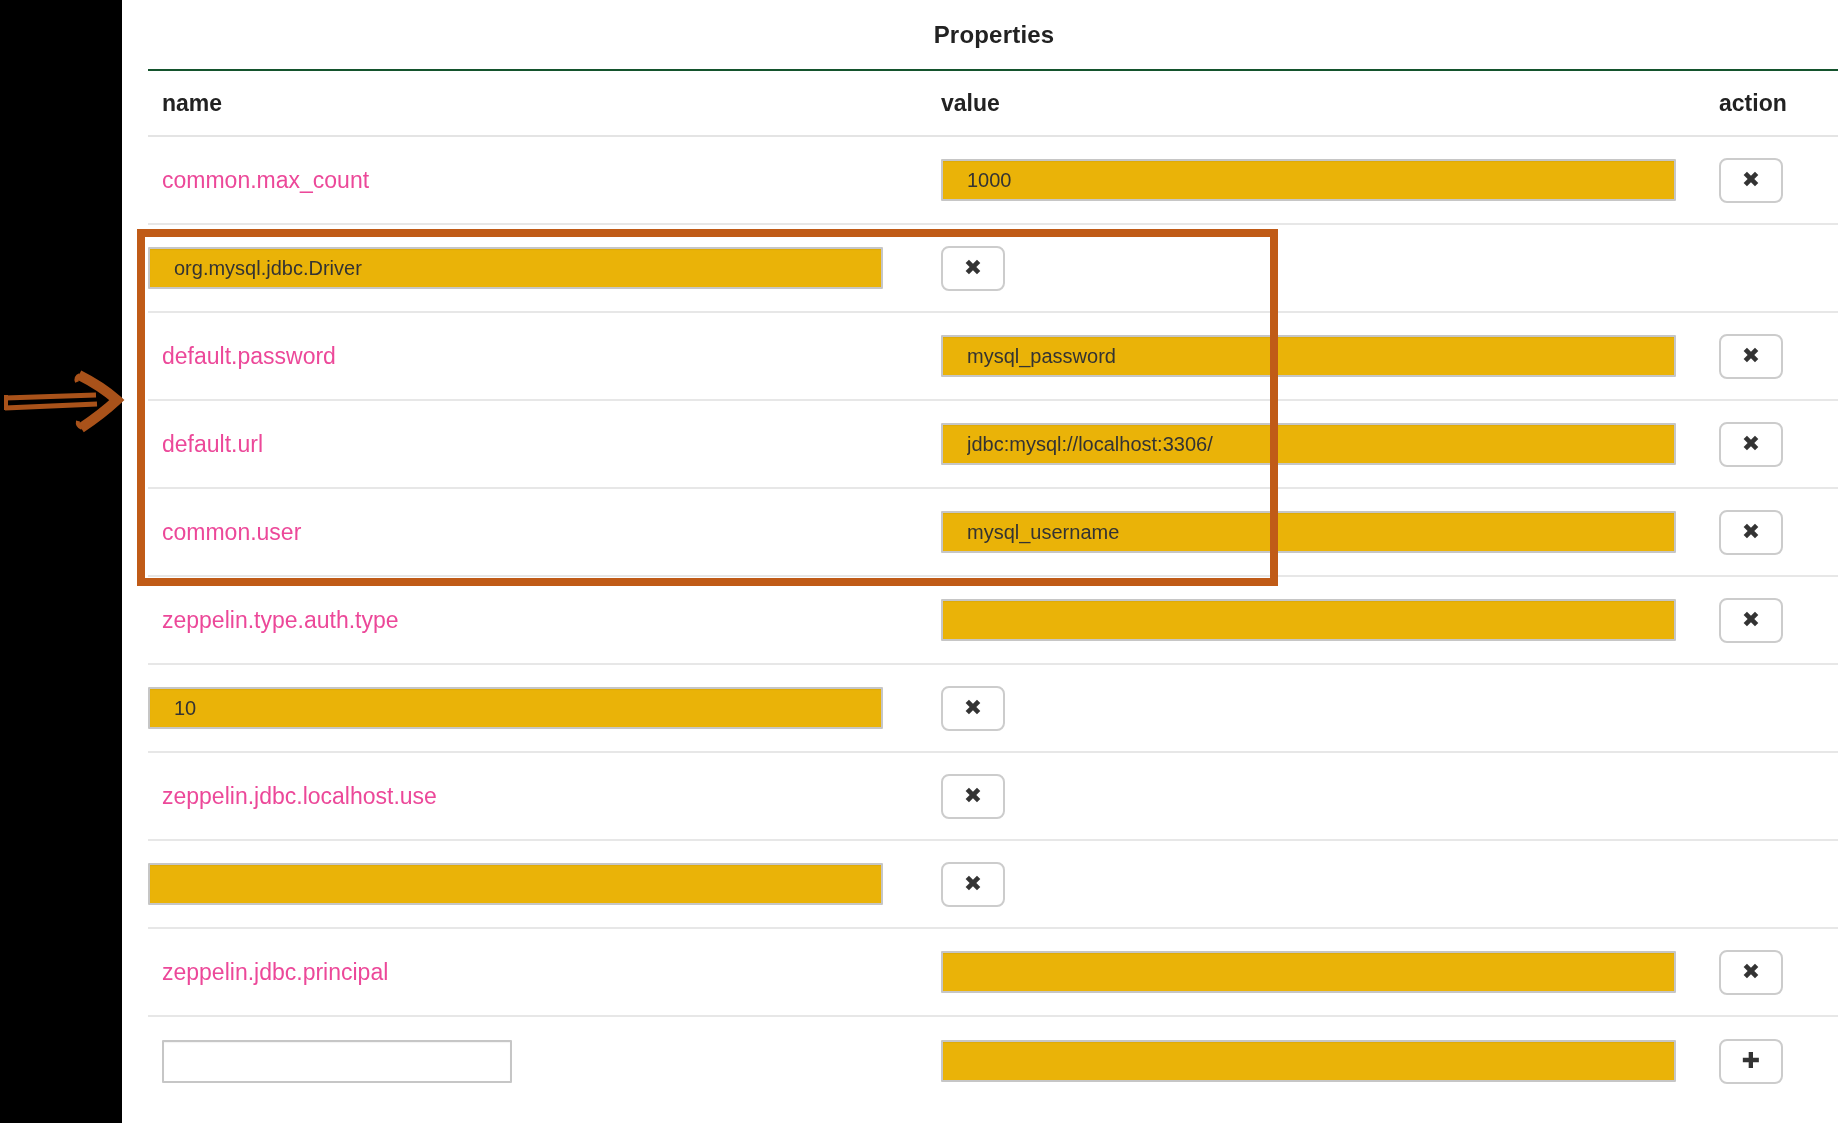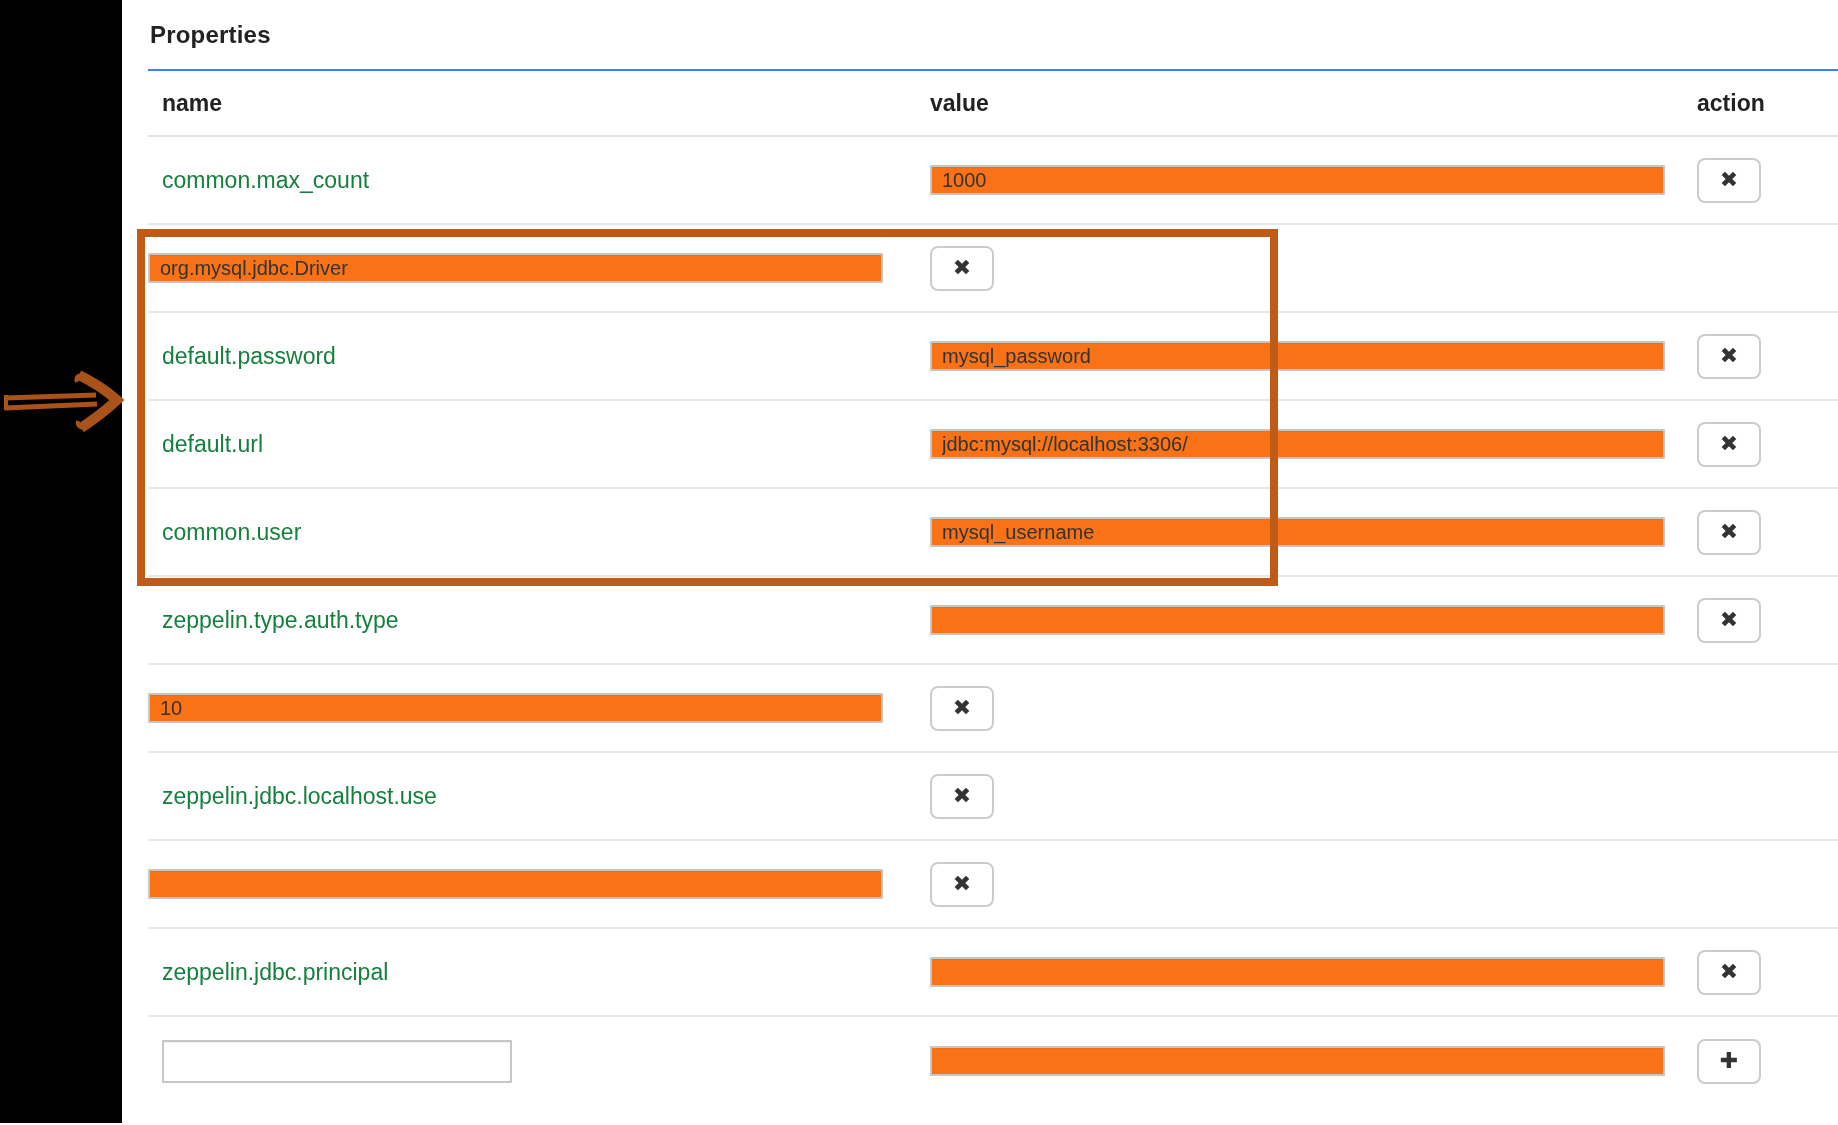--- a/index.html
+++ b/index.html
@@ -2,33 +2,33 @@
 <html><head>
 <meta charset="utf-8">
 <style>
   html,body{margin:0;padding:0;}
   body{
     width:1838px;height:1125px;position:relative;overflow:hidden;
     background:#ffffff;font-family:"Liberation Sans",sans-serif;
   }
   .black-bar{position:absolute;left:0;top:0;width:122px;height:1123px;background:#000;}
   .content{position:absolute;left:148px;top:0;width:1690px;}
-  .title-section{height:69px;display:flex;align-items:center;border-bottom:2px solid #3b82f6;}
+  .title-section{height:69px;display:flex;align-items:center;border-bottom:2px solid #14532d;justify-content:center;}
   .page-title{font-size:24px;font-weight:bold;color:#222;margin:0;padding-left:2px;letter-spacing:.2px;}
-  .grid-row{display:grid;grid-template-columns:782px 767px 1fr;align-items:center;box-sizing:border-box;}
+  .grid-row{display:grid;grid-template-columns:782px 767px 1fr;align-items:center;box-sizing:border-box;gap:11px;}
   .header-row{height:66px;border-bottom:2px solid #e4e4e4;}
   .header-row .hdr{font-size:23px;font-weight:bold;color:#222;}
   .name-col-pad{padding-left:14px;}
   .prop-row{height:88px;border-bottom:2px solid #e7e7e7;}
   .prop-row.last{border-bottom:none;}
-  .prop-name{font-size:23px;color:#15803d;}
+  .prop-name{font-size:23px;color:#ec4899;}
   .value-input{
-    width:735px;height:30px;box-sizing:border-box;border:2px solid #c6c6c6;border-radius:1px;
-    font-size:20px;color:#333;padding:0 10px;font-family:"Liberation Sans",sans-serif;
-    background:#f97316;box-shadow:inset 0 1px 1px rgba(0,0,0,0.05);outline:none;
+    width:735px;height:42px;box-sizing:border-box;border:2px solid #c6c6c6;border-radius:1px;
+    font-size:20px;color:#333;padding:0 24px;font-family:"Liberation Sans",sans-serif;
+    background:#eab308;box-shadow:inset 0 1px 1px rgba(0,0,0,0.05);outline:none;
   }
   .name-input{
     width:350px;height:43px;box-sizing:border-box;border:2px solid #c6c6c6;border-radius:1px;
     font-size:20px;color:#333;padding:0 10px;font-family:"Liberation Sans",sans-serif;
     background:#fff;box-shadow:inset 0 1px 1px rgba(0,0,0,0.05);outline:none;
   }
   .action-btn{
     width:64px;height:45px;box-sizing:border-box;border:2px solid #cccccc;border-radius:8px;
     background:#fff;display:flex;align-items:center;justify-content:center;cursor:pointer;padding:0;
   }

